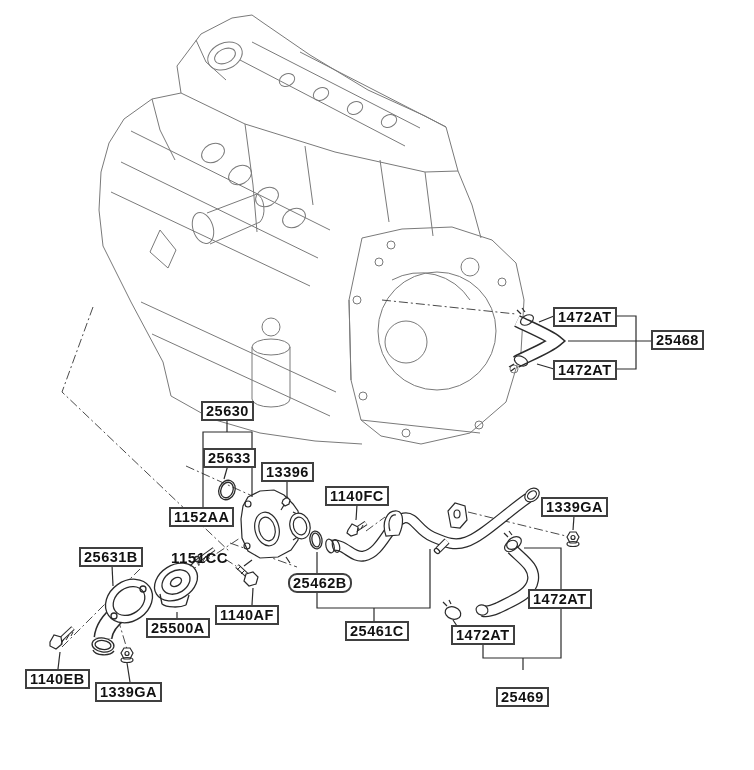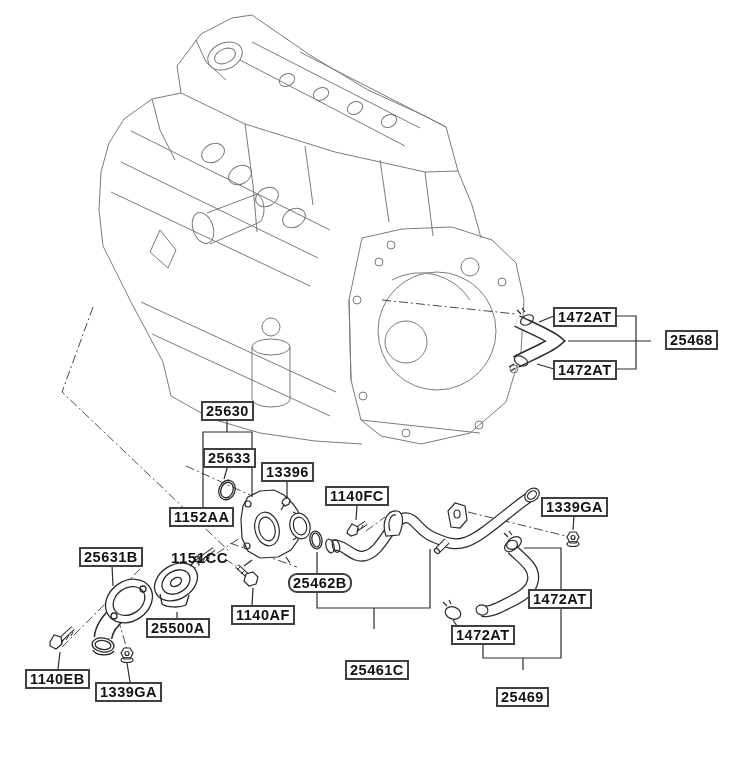--- a/index.html
+++ b/index.html
@@ -286,33 +286,33 @@
       <path d="M374,608 V629"></path>
 
       <path d="M524,548 H561 V658 H483 V642"></path>
       <path d="M453,620 L457,626"></path>
       <path d="M523,658 V670"></path>
     </g>
   </svg>
 
 
   <div class="plabel" style="left:553px;top:307px;">1472AT</div>
-  <div class="plabel" style="left:651px;top:330px;margin-left:14px;">25468</div>
+  <div class="plabel" style="left:651px;top:330px;">25468</div>
   <div class="plabel" style="left:553px;top:360px;">1472AT</div>
   <div class="plabel" style="left:201px;top:401px;">25630</div>
   <div class="plabel" style="left:203px;top:448px;">25633</div>
   <div class="plabel" style="left:261px;top:462px;">13396</div>
   <div class="plabel" style="left:325px;top:486px;">1140FC</div>
   <div class="plabel" style="left:169px;top:507px;">1152AA</div>
   <div class="sublabel" style="left:171px;top:527px;">1151CC</div>
   <div class="plabel" style="left:79px;top:547px;">25631B</div>
   <div class="plabel" style="left:288px;top:573px;border-radius:9px;">25462B</div>
-  <div class="plabel" style="left:231px;top:605px;">1140AF</div>
+  <div class="plabel" style="left:215px;top:605px;">1140AF</div>
   <div class="plabel" style="left:146px;top:618px;">25500A</div>
   <div class="plabel" style="left:25px;top:669px;">1140EB</div>
   <div class="plabel" style="left:95px;top:682px;">1339GA</div>
-  <div class="plabel" style="left:345px;top:660px;">25461C</div>
+  <div class="plabel" style="left:345px;top:621px;">25461C</div>
   <div class="plabel" style="left:541px;top:497px;">1339GA</div>
   <div class="plabel" style="left:528px;top:589px;">1472AT</div>
   <div class="plabel" style="left:451px;top:625px;">1472AT</div>
   <div class="plabel" style="left:496px;top:670px;margin-top:17px;">25469</div>
 
 </div>
 
 </body></html>

